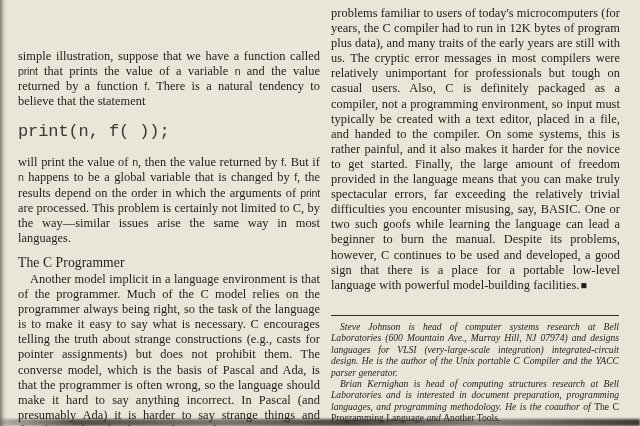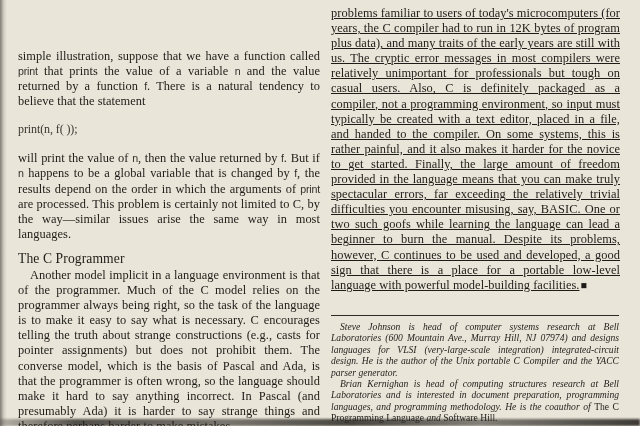--- a/index.html
+++ b/index.html
@@ -21,39 +21,39 @@
     position:absolute;left:0;bottom:0;width:640px;height:7px;
     background:linear-gradient(to right,
       rgba(30,28,25,0.25) 0%, rgba(30,28,25,0.75) 12%,
       rgba(30,28,25,0.55) 35%, rgba(30,28,25,0.8) 55%,
       rgba(30,28,25,0.5) 75%, rgba(30,28,25,0.85) 100%);
     filter:blur(1.2px);
     pointer-events:none;
   }
   .col{position:absolute;top:6px;}
   .col-left{left:18px;width:302px;margin-top:43px;}
-  .col-right{left:331px;width:289px;text-decoration:underline;}
+  .col-right{left:331px;width:289px;}
   p.body{
     margin:0;
     font-size:12.4px;
     line-height:15.1px;
     text-align:justify;
     letter-spacing:0.05px;
   }
   p.indent{text-indent:12px;}
   .tok{
     font-family:"Liberation Sans", sans-serif;
     font-size:0.86em;
     letter-spacing:-0.2px;
     color:#33312d;
   }
   p.code-line{
     margin:13px 0 14px 0;
-    font-family:Liberation Serif, serif;
-    font-size:12px;
+    font-family:Liberation Mono, monospace;
+    font-size:17px;
     letter-spacing:-0.1px;
     color:#3a3833;
     text-align:left;
   }
   h2.section-heading{
     margin:9px 0 1px 0;
     font-size:13.6px;
     line-height:16px;
     font-weight:normal;
     letter-spacing:0.1px;
@@ -110,17 +110,17 @@
 
   <div class="col col-right">
 
     <p class="body"><span>problems familiar to users of today's microcomputers (for years, the C compiler had to run in 12K bytes of program plus data), and many traits of the early years are still with us. The cryptic error messages in most compilers were relatively unimportant for professionals but tough on casual users. Also, C is definitely packaged as a compiler, not a programming environment, so input must typically be created with a text editor, placed in a file, and handed to the compiler. On some systems, this is rather painful, and it also makes it harder for the novice to get started. Finally, the large amount of freedom provided in the language means that you can make truly spectacular errors, far exceeding the relatively trivial difficulties you encounter misusing, say, BASIC. One or two such goofs while learning the language can lead a beginner to burn the manual. Despite its problems, however, C continues to be used and developed, a good sign that there is a place for a portable low-level language with powerful model-building facilities.</span><span class="endmark">■</span></p>
 
   </div>
 
   <div class="footnote">
     <hr class="footnote-rule top">
     <p class="footnote-para">Steve Johnson is head of computer systems research at Bell Laboratories (600 Mountain Ave., Murray Hill, NJ 07974) and designs languages for VLSI (very-large-scale integration) integrated-circuit design. He is the author of the Unix portable C Compiler and the YACC parser generator.</p>
-    <p class="footnote-para"><span>Brian Kernighan is head of computing structures research at Bell Laboratories and is interested in document preparation, programming languages, and programming methodology. He is the coauthor of </span><span class="roman">The C Programming Language</span><span> and </span><span class="roman">Software Hill</span><span>.</span></p>
+    <p class="footnote-para"><span>Brian Kernighan is head of computing structures research at Bell Laboratories and is interested in document preparation, programming languages, and programming methodology. He is the coauthor of </span><span class="roman">The C Programming Language</span><span> and </span><span class="roman">Another Tools</span><span>.</span></p>
     <hr class="footnote-rule bottom">
   </div>
 
 </div>
 
 </body></html>

